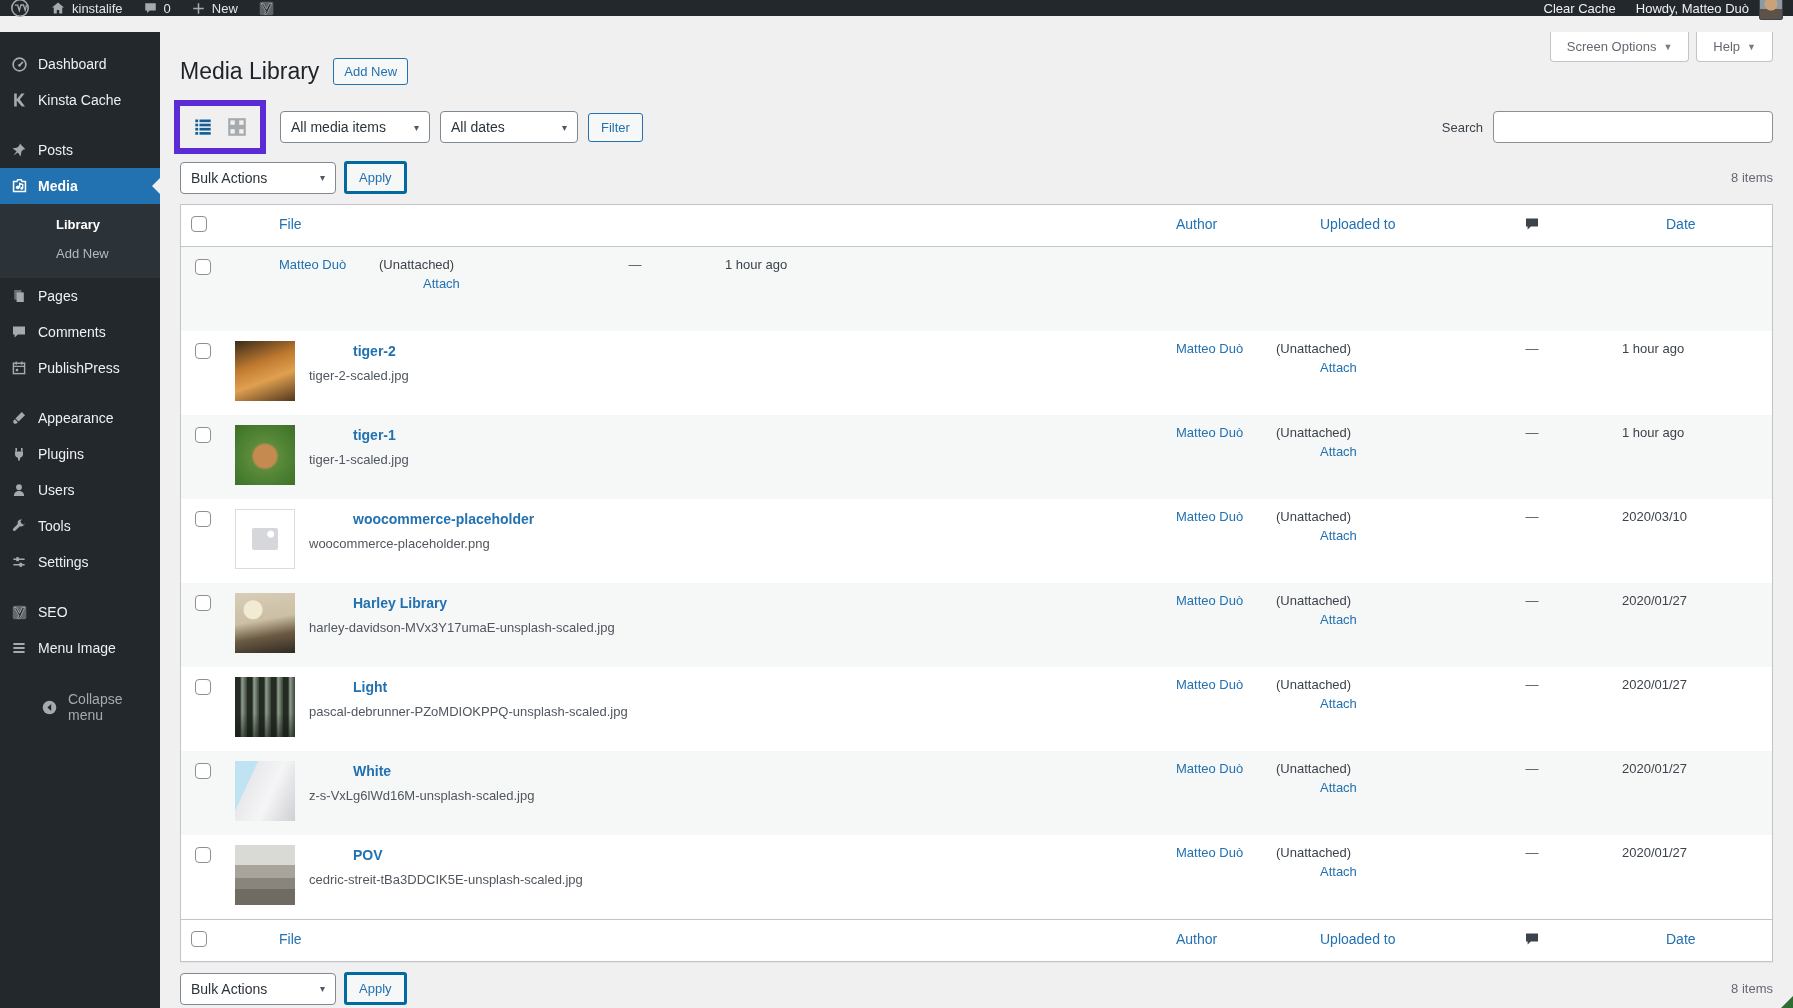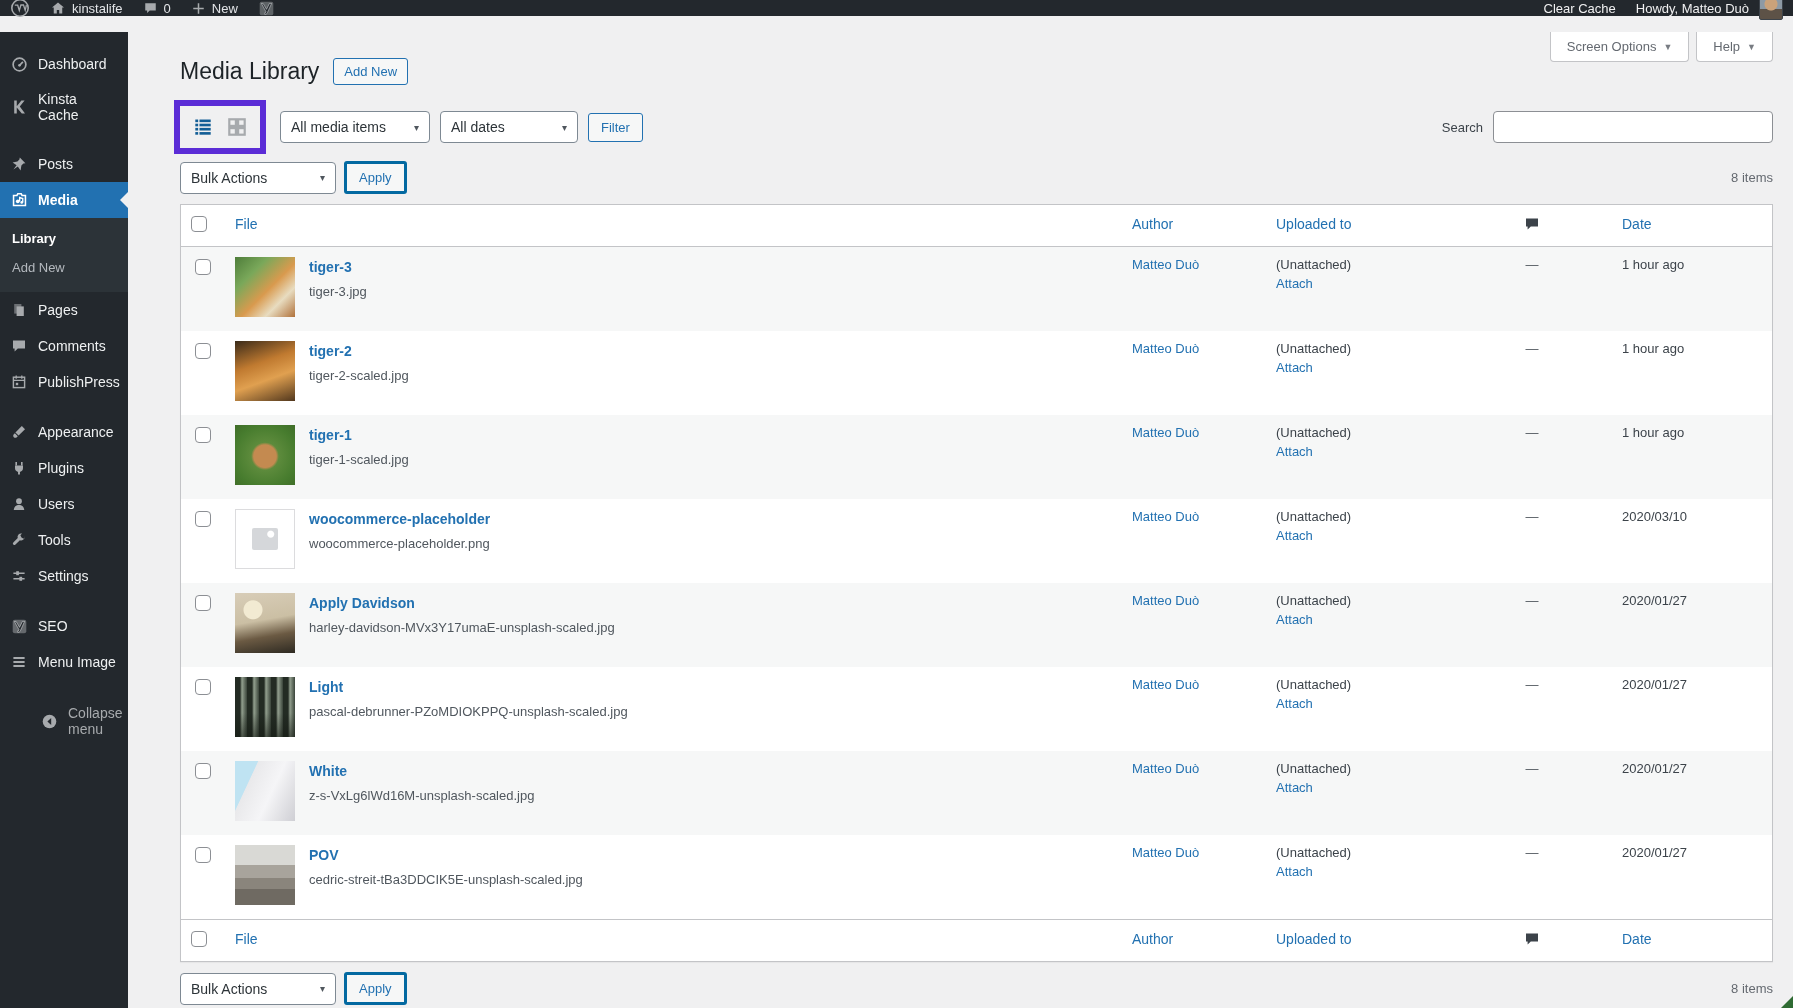--- a/index.html
+++ b/index.html
@@ -4,21 +4,21 @@
 <style>
   * { box-sizing: border-box; margin: 0; padding: 0; }
   html,body { width:1793px; height:1008px; }
   body {
     font-family: "Liberation Sans", sans-serif;
     background:#f0f0f1;
     color:#1d2327;
     overflow:hidden;
     position:relative;
   }
-  a { text-decoration:none; cursor:pointer; }
+  a { text-decoration:none; cursor:pointer;margin-left:44px; }
 
   
   .admin-bar {
     position:absolute; top:0; left:0; right:0; height:16px;
     background:#23282d; display:flex; align-items:center;
     color:#c3c4c7; font-size:13px; z-index:50;
   }
   .ab-item { display:flex; align-items:center; gap:6px; padding:0 10px; height:32px; color:#e2e4e7; }
   .ab-item svg { display:block; }
   .ab-icon { color:#a7aaad; }
@@ -27,21 +27,21 @@
   .avatar {
     width:24px; height:24px; border-radius:2px; margin-right:10px;
     background:
       radial-gradient(circle at 50% 32%, #caa27a 0 6px, transparent 7px),
       linear-gradient(180deg,#8d9aa5 0 55%, #5d5247 55%);
     border:1px solid #3c434a;
   }
 
   
   .sidebar {
-    position:absolute; top:32px; left:0; bottom:0; width:128px;
+    position:absolute; top:32px; left:0; bottom:0; width:160px;
     background:#23282d; color:#eef0f1; font-size:14px;
   }
   .menu-item {
     display:flex; align-items:center; gap:10px;
     padding:9px 8px 9px 10px; cursor:pointer; position:relative; color:#eef0f1;
   }
   .menu-item .mi-icon { width:18px; height:18px; color:#a7aaad; flex:0 0 18px; display:flex; align-items:center; justify-content:center; }
   .menu-item.active { background:#2271b1; color:#fff; font-weight:bold; }
   .menu-item.active .mi-icon { color:#fff; }
   .menu-item.active .notch {
@@ -450,27 +450,20 @@
       <div class="cell col-uploaded"><a class="hlink">Uploaded to</a></div>
       <div class="cell col-comments"><span class="bubble-icon"><svg width="16" height="16" viewBox="0 0 20 20">
               <path d="M2.5 3h15v10h-9L4.5 17v-4h-2z" fill="currentColor"></path>
             </svg></span></div>
       <div class="cell col-date"><a class="hlink">Date</a></div>
     </div>
 
     <div>
   <div class="trow body-row alt">
     <div class="cell col-cb"><span class="checkbox"></span></div>
-    <div class="cell col-file">
-      <span class="thumb" style="background: linear-gradient(135deg, rgb(78, 125, 58) 0%, rgb(122, 168, 90) 28%, rgb(217, 154, 78) 55%, rgb(232, 220, 192) 75%, rgb(176, 113, 58) 100%);"></span>
-      <span class="file-meta">
-        <a class="file-title">tiger-3</a>
-        <span class="file-name">tiger-3.jpg</span>
-      </span>
-    </div>
     <div class="cell col-author"><a>Matteo Duò</a></div>
     <div class="cell col-uploaded">
       <span class="uploaded-status">(Unattached)</span>
       <a class="attach-link">Attach</a>
     </div>
     <div class="cell col-comments"><span class="dash">—</span></div>
     <div class="cell col-date"><span class="date-val">1 hour ago</span></div>
   </div>
 
   <div class="trow body-row">
@@ -525,21 +518,21 @@
     </div>
     <div class="cell col-comments"><span class="dash">—</span></div>
     <div class="cell col-date"><span class="date-val">2020/03/10</span></div>
   </div>
 
   <div class="trow body-row alt">
     <div class="cell col-cb"><span class="checkbox"></span></div>
     <div class="cell col-file">
       <span class="thumb" style="background: radial-gradient(circle at 30% 28%, rgb(242, 234, 210) 0px, rgb(242, 234, 210) 9px, transparent 10px), linear-gradient(170deg, rgb(216, 205, 184) 0%, rgb(203, 191, 164) 45%, rgb(107, 90, 67) 70%, rgb(46, 42, 34) 100%);"></span>
       <span class="file-meta">
-        <a class="file-title">Apply Davidson</a>
+        <a class="file-title">Harley Library</a>
         <span class="file-name">harley-davidson-MVx3Y17umaE-unsplash-scaled.jpg</span>
       </span>
     </div>
     <div class="cell col-author"><a>Matteo Duò</a></div>
     <div class="cell col-uploaded">
       <span class="uploaded-status">(Unattached)</span>
       <a class="attach-link">Attach</a>
     </div>
     <div class="cell col-comments"><span class="dash">—</span></div>
     <div class="cell col-date"><span class="date-val">2020/01/27</span></div>

